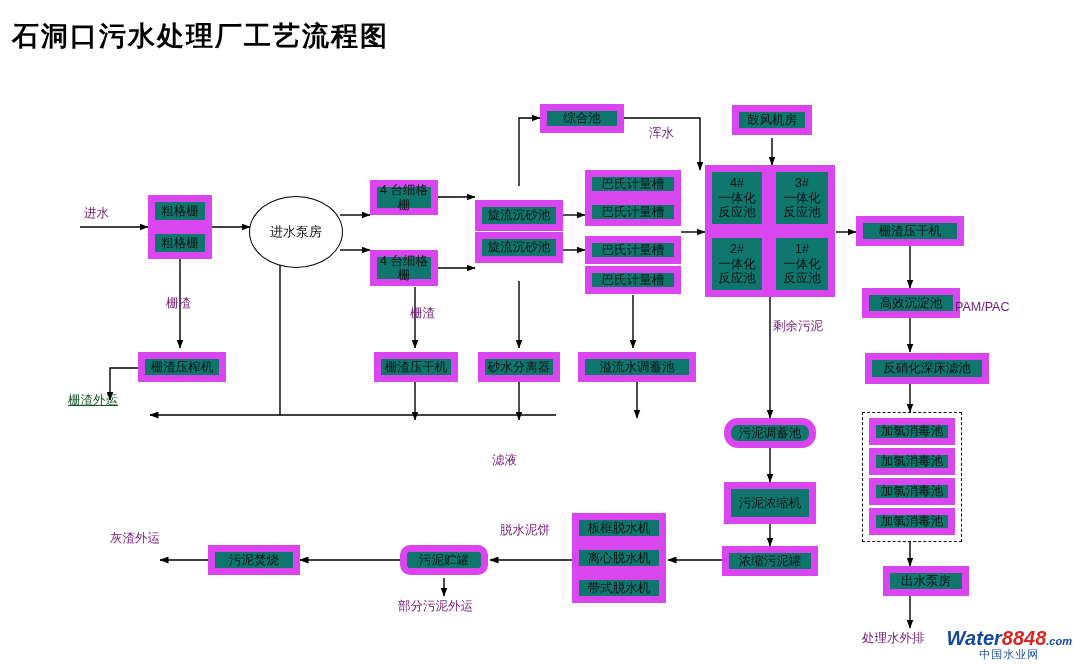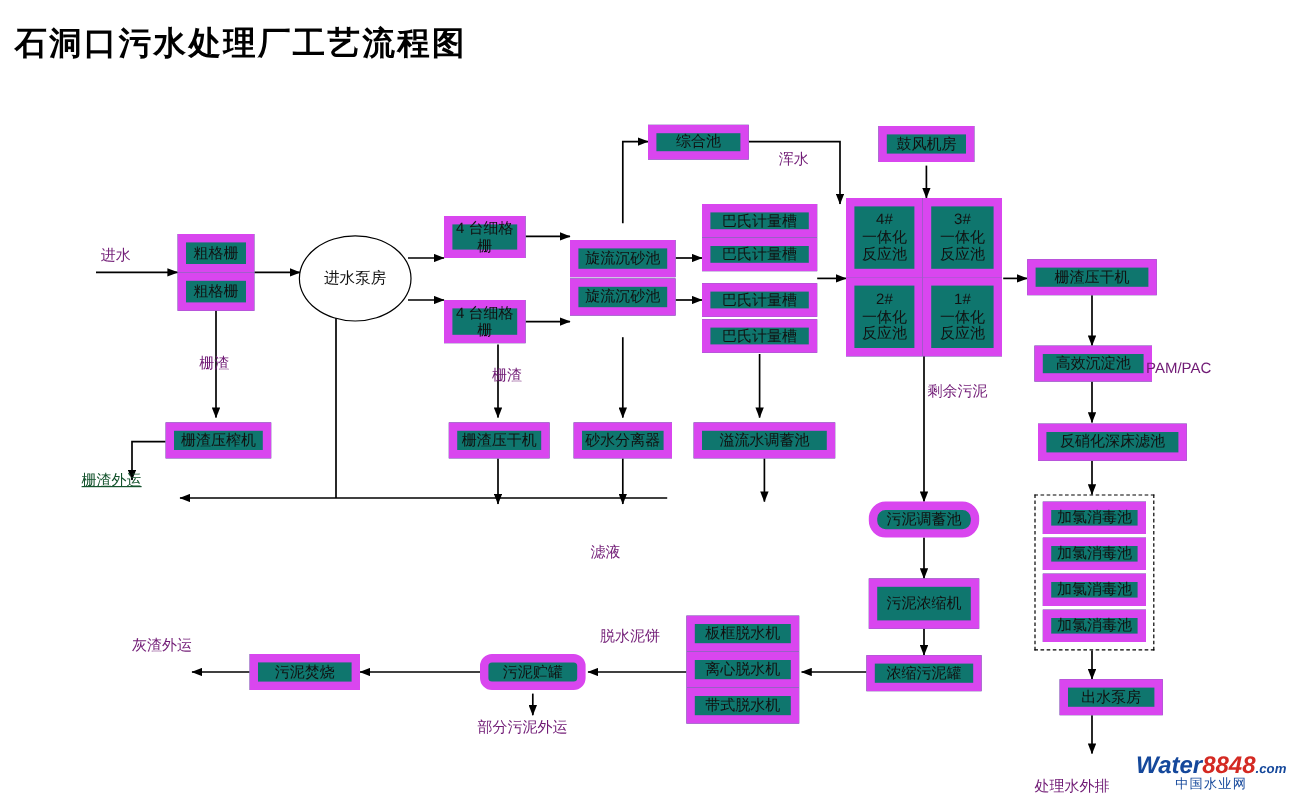--- a/index.html
+++ b/index.html
@@ -204,20 +204,20 @@
   <div class="lbl" style="left:649px;top:125px;">浑水</div>
   <div class="lbl" style="left:166px;top:295px;">栅渣</div>
   <div class="lbl" style="left:410px;top:305px;">栅渣</div>
   <div class="lbl u blue" style="left:68px;top:392px;">栅渣外运</div>
   <div class="lbl" style="left:492px;top:452px;">滤液</div>
   <div class="lbl" style="left:955px;top:258px;margin-top:42px;">PAM/PAC</div>
   <div class="lbl" style="left:773px;top:318px;">剩余污泥</div>
   <div class="lbl" style="left:500px;top:522px;">脱水泥饼</div>
   <div class="lbl" style="left:110px;top:530px;">灰渣外运</div>
   <div class="lbl" style="left:398px;top:598px;">部分污泥外运</div>
-  <div class="lbl" style="left:862px;top:630px;margin-top:17px;">处理水外排</div>
+  <div class="lbl" style="left:862px;top:630px;">处理水外排</div>
 
   <div class="wm">
     <div class="w1"><span>Water</span><span class="red">8848</span><span style="font-size:11px;">.com</span></div>
     <div class="w2">中国水业网</div>
   </div>
 
 </div>
 
 </body></html>

